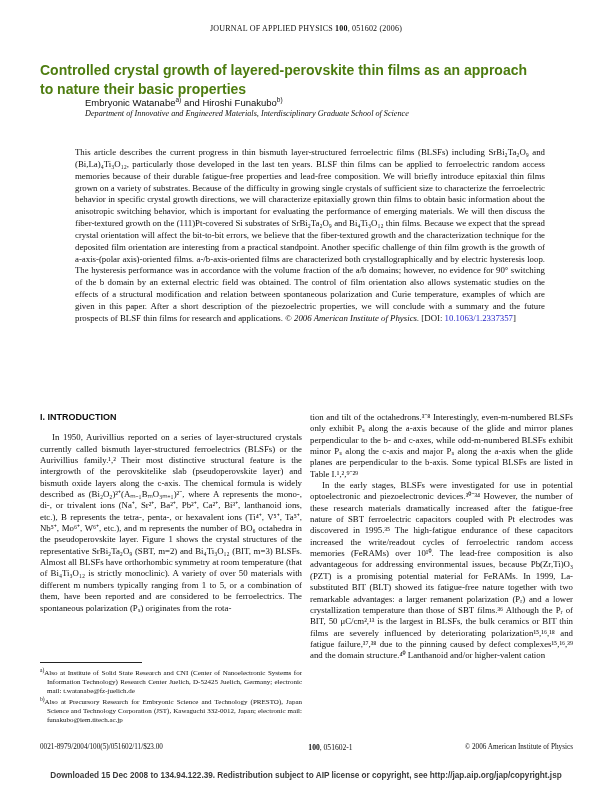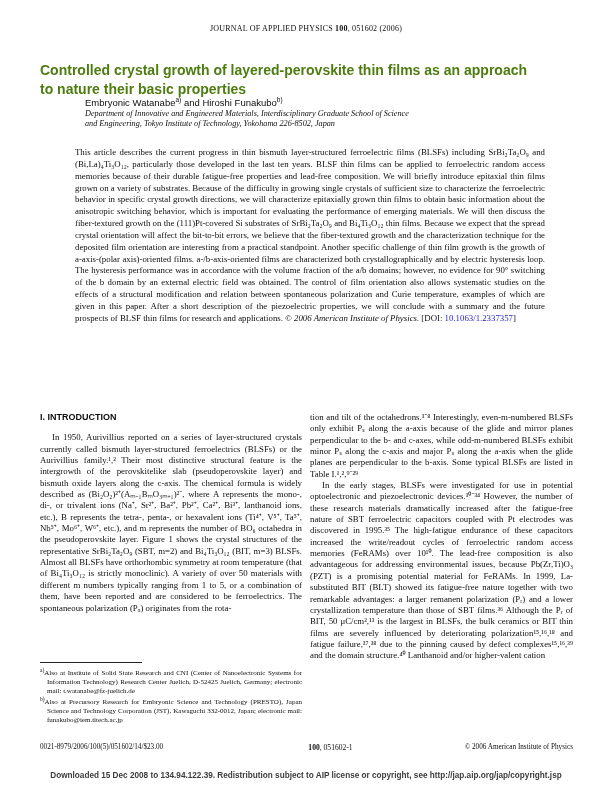--- a/index.html
+++ b/index.html
@@ -73,21 +73,20 @@
     <div>Controlled crystal growth of layered-perovskite thin films as an approach</div>
     <div>to nature their basic properties</div>
   </div>
 
   <div class="authors">
     <span>Embryonic Watanabe</span><sup>a)</sup><span> and </span><span>Hiroshi Funakubo</span><sup>b)</sup>
   </div>
 
   <div class="affiliation">
     <div>Department of Innovative and Engineered Materials, Interdisciplinary Graduate School of Science</div>
-    <div>and Engineering, Tokyo Institute of Technology, Yokohama 226-8502, Japan</div>
   </div>
 
 
   <div class="abstract">
     <span>This article describes the current progress in thin bismuth layer-structured ferroelectric films (BLSFs) including SrBi₂Ta₂O₉ and (Bi,La)₄Ti₃O₁₂, particularly those developed in the last ten years. BLSF thin films can be applied to ferroelectric random access memories because of their durable fatigue-free properties and lead-free composition. We will briefly introduce epitaxial thin films grown on a variety of substrates. Because of the difficulty in growing single crystals of sufficient size to characterize the ferroelectric behavior in specific crystal growth directions, we will characterize epitaxially grown thin films to obtain basic information about the anisotropic switching behavior, which is important for evaluating the performance of emerging materials. We will then discuss the fiber-textured growth on the (111)Pt-covered Si substrates of SrBi₂Ta₂O₉ and Bi₄Ti₃O₁₂ thin films. Because we expect that the spread crystal orientation will affect the bit-to-bit errors, we believe that the fiber-textured growth and the characterization technique for the deposited film orientation are interesting from a practical standpoint. Another specific challenge of thin film growth is the growth of a-axis-(polar axis)-oriented films. a-/b-axis-oriented films are characterized both crystallographically and by electric hysteresis loop. The hysteresis performance was in accordance with the volume fraction of the a/b domains; however, no evidence for 90° switching of the b domain by an external electric field was obtained. The control of film orientation also allows systematic studies on the effects of a structural modification and relation between spontaneous polarization and Curie temperature, examples of which are given in this paper. After a short description of the piezoelectric properties, we will conclude with a summary and the future prospects of BLSF thin films for research and applications. </span><span class="italic">© 2006 American Institute of Physics.</span><span> [DOI: </span><span class="doi-link">10.1063/1.2337357</span><span>]</span>
   </div>
 
   <div class="col col-left">
     <h2 class="sec-head">I. INTRODUCTION</h2>
     <p class="para indent">In 1950, Aurivillius reported on a series of layer-structured crystals currently called bismuth layer-structured ferroelectrics (BLSFs) or the Aurivillius family.¹,² Their most distinctive structural feature is the intergrowth of the perovskitelike slab (pseudoperovskite layer) and bismuth oxide layers along the c-axis. The chemical formula is widely described as (Bi₂O₂)²⁺(Aₘ₋₁BₘO₃ₘ₊₁)²⁻, where A represents the mono-, di-, or trivalent ions (Na⁺, Sr²⁺, Ba²⁺, Pb²⁺, Ca²⁺, Bi³⁺, lanthanoid ions, etc.), B represents the tetra-, penta-, or hexavalent ions (Ti⁴⁺, V⁵⁺, Ta⁵⁺, Nb⁵⁺, Mo⁶⁺, W⁶⁺, etc.), and m represents the number of BO₆ octahedra in the pseudoperovskite layer. Figure 1 shows the crystal structures of the representative SrBi₂Ta₂O₉ (SBT, m=2) and Bi₄Ti₃O₁₂ (BIT, m=3) BLSFs. Almost all BLSFs have orthorhombic symmetry at room temperature (that of Bi₄Ti₃O₁₂ is strictly monoclinic). A variety of over 50 materials with different m numbers typically ranging from 1 to 5, or a combination of them, have been reported and are considered to be ferroelectrics. The spontaneous polarization (Pₛ) originates from the rota-</p>
@@ -103,19 +102,19 @@
     <div class="footnote">
       <span class="fn-sup">a)</span><span>Also at Institute of Solid State Research and CNI (Center of Nanoelectronic Systems for Information Technology) Research Center Juelich, D-52425 Juelich, Germany; electronic mail: t.watanabe@fz-juelich.de</span>
     </div>
     <div class="footnote">
       <span class="fn-sup">b)</span><span>Also at Precursory Research for Embryonic Science and Technology (PRESTO), Japan Science and Technology Corporation (JST), Kawaguchi 332-0012, Japan; electronic mail: funakubo@iem.titech.ac.jp</span>
     </div>
   </div>
 
   <div class="footer-row">
     <span class="footer-center"><b>100</b><span>, 051602-1</span></span>
-    <span class="footer-left">0021-8979/2006/100(5)/051602/14/$23.00</span>
+    <span class="footer-left">0021-8979/2004/100(5)/051602/11/$23.00</span>
     <span class="footer-right">© 2006 American Institute of Physics</span>
   </div>
 
   <div class="download-notice">Downloaded 15 Dec 2008 to 134.94.122.39. Redistribution subject to AIP license or copyright, see http://jap.aip.org/jap/copyright.jsp</div>
 
 </div>
 
 </body></html>

